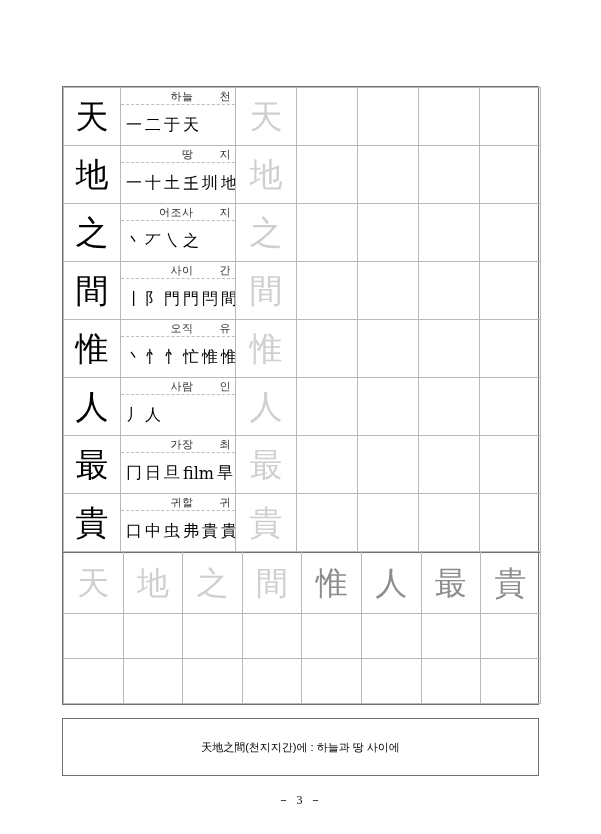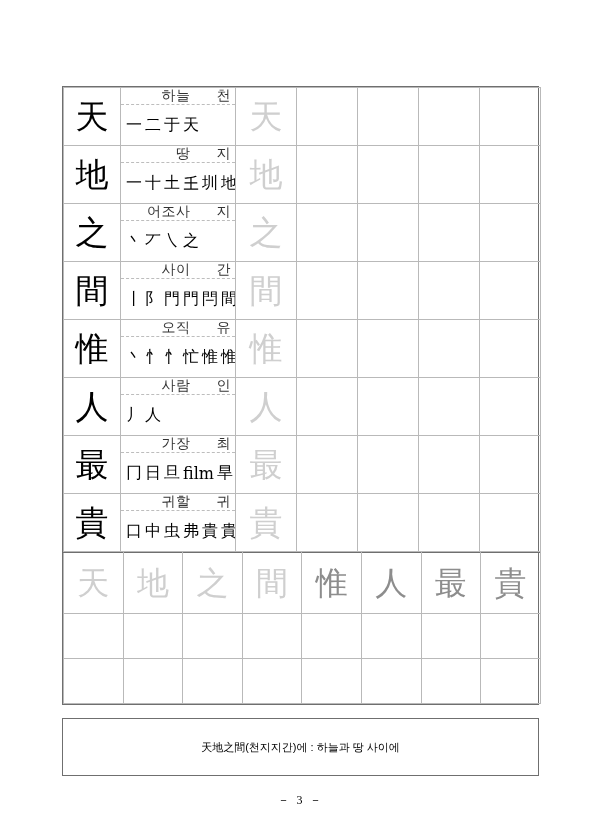--- a/index.html
+++ b/index.html
@@ -66,21 +66,21 @@
   }
   .kor {
     height: 17px;
     border-bottom: 0.8px dashed #bdbdbd;
     box-sizing: border-box;
     display: flex;
     align-items: center;
     justify-content: flex-end;
     padding-right: 4px;
     font-family: "Liberation Sans", sans-serif;
-    font-size: 14px;
+    font-size: 11px;
     color: #333;
     letter-spacing: 0.5px;
   }
   .kor .meaning { margin-right: 26px; }
   .kor .sound { }
   .strokes {
     height: 40px;
     display: flex;
     align-items: center;
     justify-content: flex-start;

